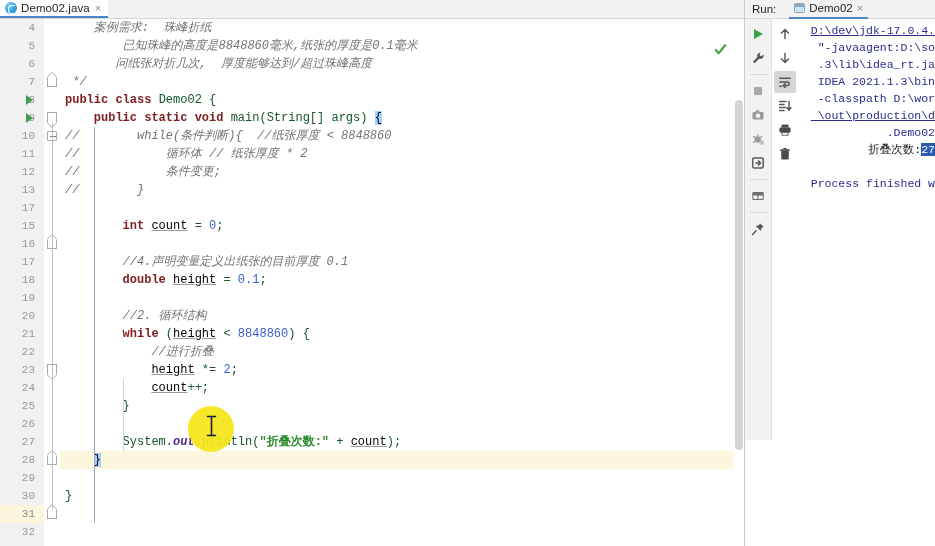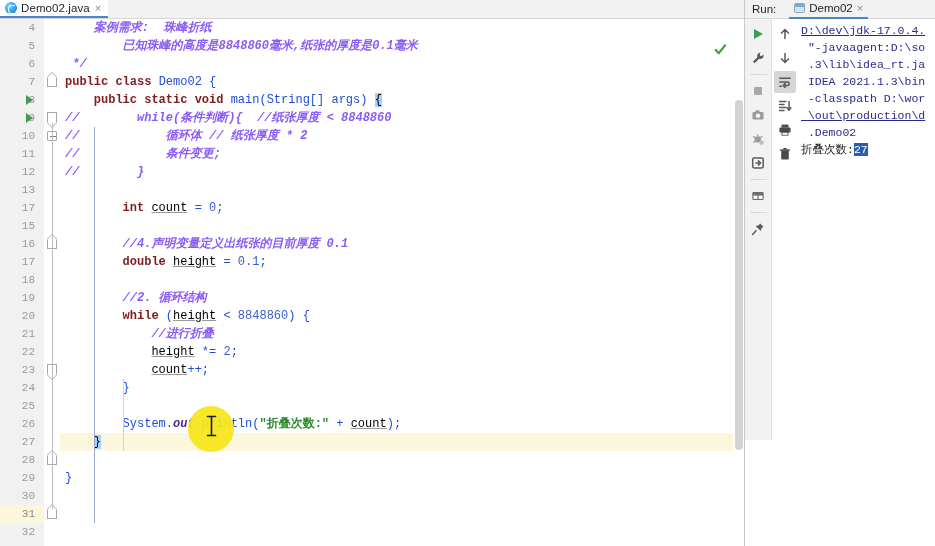--- a/index.html
+++ b/index.html
@@ -134,26 +134,26 @@
     white-space: pre;
     font-family: "Liberation Mono", monospace;
     font-size: 12px;
     color: #000000;
     padding-left: 5px;
   }
   .codeline.current { background: #fcf6dd; }
 
   
   .kw   { color: #7f1d1d; font-weight: bold; }
-  .cmt  { color: #8b5cf6; font-style: italic; font-weight: bold; }
+  .cmt  { color: #737373; font-style: italic; }
   .str  { color: #2a8c2a; font-weight: bold; }
   .num  { color: #3a5fcd; }
   .fld  { color: #4a2a8a; font-weight: bold; font-style: italic; }
   .var  { text-decoration: underline; text-decoration-color: #9a9a9a; }
-  .plain{ color: #1d4ed8; }
+  .plain{ color: #14532d; }
   .sel  { background: #a6d2ff; }
 
   
   .foldrow { position: relative; }
   .fold-box {
     position: absolute;
     left: 3px; top: 4px;
     width: 10px; height: 10px;
     border: 1px solid #a8a8a8;
     background: #ffffff;
@@ -315,20 +315,21 @@
     background: #8aa9bf;
   }
   .run-tab-close { color: #8b8b8b; font-size: 11px; line-height: 1; cursor: pointer; }
 
   #run-body {
     flex: 1 1 auto;
     display: flex;
     flex-direction: row;
     background: #ffffff;
     overflow: hidden;
+    text-align: right;
   }
   .tool-col {
     width: 26px;
     min-width: 26px;
     background: #f2f2f2;
     display: flex;
     flex-direction: column;
     align-items: center;
     padding-top: 4px;
     gap: 2px;
@@ -456,20 +457,21 @@
           <div class="foldrow">
             <span class="fold-top"></span>
           </div>
           <div class="foldrow"></div>
           <div class="foldrow"></div>
           <div class="fold-line" style="top: 104px; height: 386px;"></div>
         </div>
       <div id="code-area">
           <div class="codeline"><span class="plain">    </span><span class="cmt">案例需求:  珠峰折纸</span></div>
           <div class="codeline"><span class="plain">        </span><span class="cmt">已知珠峰的高度是8848860毫米,纸张的厚度是0.1毫米</span></div>
+          <div class="codeline"><span class="plain">       </span><span class="cmt">问纸张对折几次,  厚度能够达到/超过珠峰高度</span></div>
           <div class="codeline"><span class="plain"> </span><span class="cmt">*/</span></div>
           <div class="codeline"><span class="kw">public class </span><span class="plain">Demo02 {</span></div>
           <div class="codeline"><span class="plain">    </span><span class="kw">public static void </span><span class="plain">main(String[] args) </span><span class="sel">{</span></div>
           <div class="codeline"><span class="cmt">//</span><span class="cmt">        while(条件判断){  //纸张厚度 &lt; 8848860</span></div>
           <div class="codeline"><span class="cmt">//</span><span class="cmt">            循环体 // 纸张厚度 * 2</span></div>
           <div class="codeline"><span class="cmt">//</span><span class="cmt">            条件变更;</span></div>
           <div class="codeline"><span class="cmt">//</span><span class="cmt">        }</span></div>
           <div class="codeline">&nbsp;</div>
           <div class="codeline"><span class="plain">        </span><span class="kw">int </span><span class="var">count</span><span class="plain"> = </span><span class="num">0</span><span class="plain">;</span></div>
           <div class="codeline">&nbsp;</div>
@@ -611,17 +613,18 @@
       <div id="console">
           <div class="console-line link"><span>D:\dev\jdk-17.0.4.</span></div>
           <div class="console-line"><span> "-javaagent:D:\so</span></div>
           <div class="console-line"><span> .3\lib\idea_rt.ja</span></div>
           <div class="console-line"><span> IDEA 2021.1.3\bin</span></div>
           <div class="console-line"><span> -classpath D:\wor</span></div>
           <div class="console-line link"><span> \out\production\d</span></div>
           <div class="console-line"><span> .Demo02</span></div>
           <div class="console-line out"><span>折叠次数:</span><span class="console-sel">27</span></div>
           <div class="console-line">&nbsp;</div>
+          <div class="console-line"><span>Process finished w</span></div>
         </div>
     </div>
   </div>
 
 </div>
 
 </body></html>

